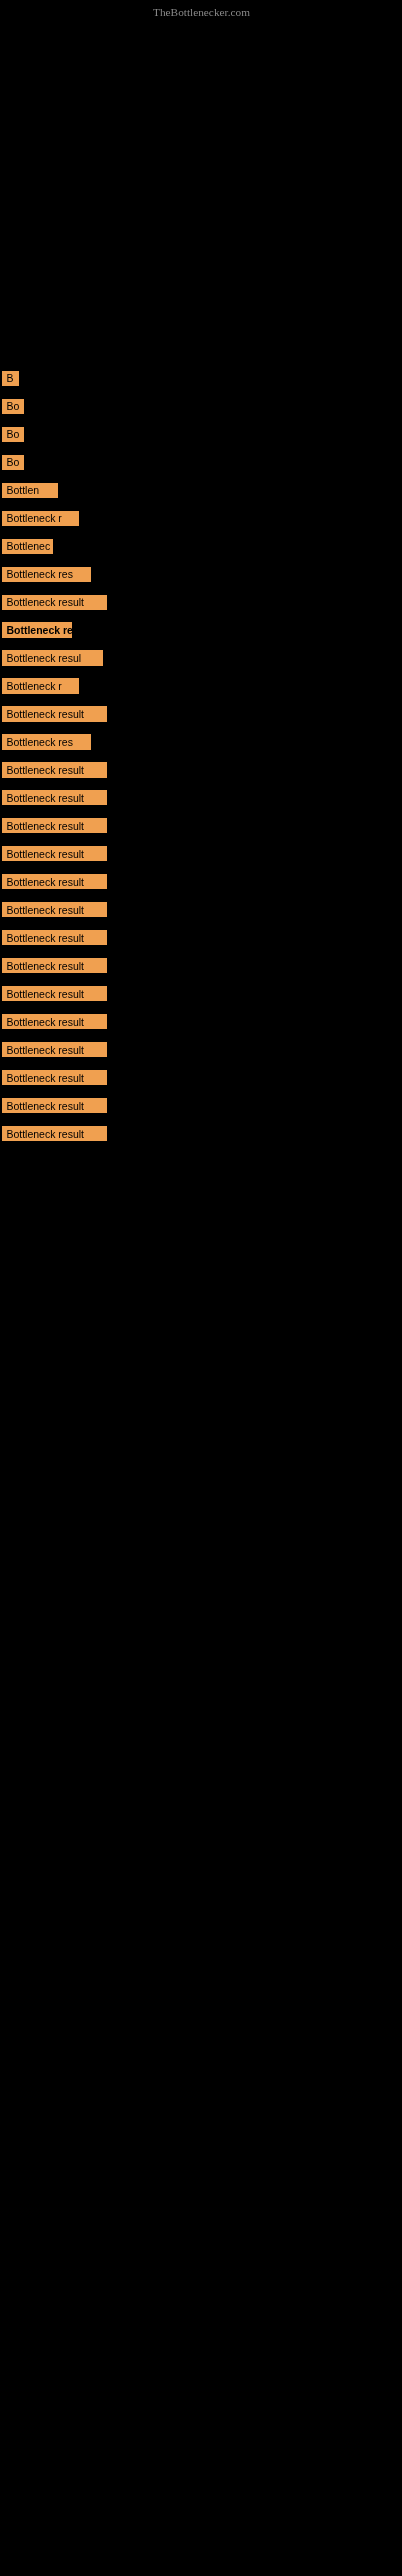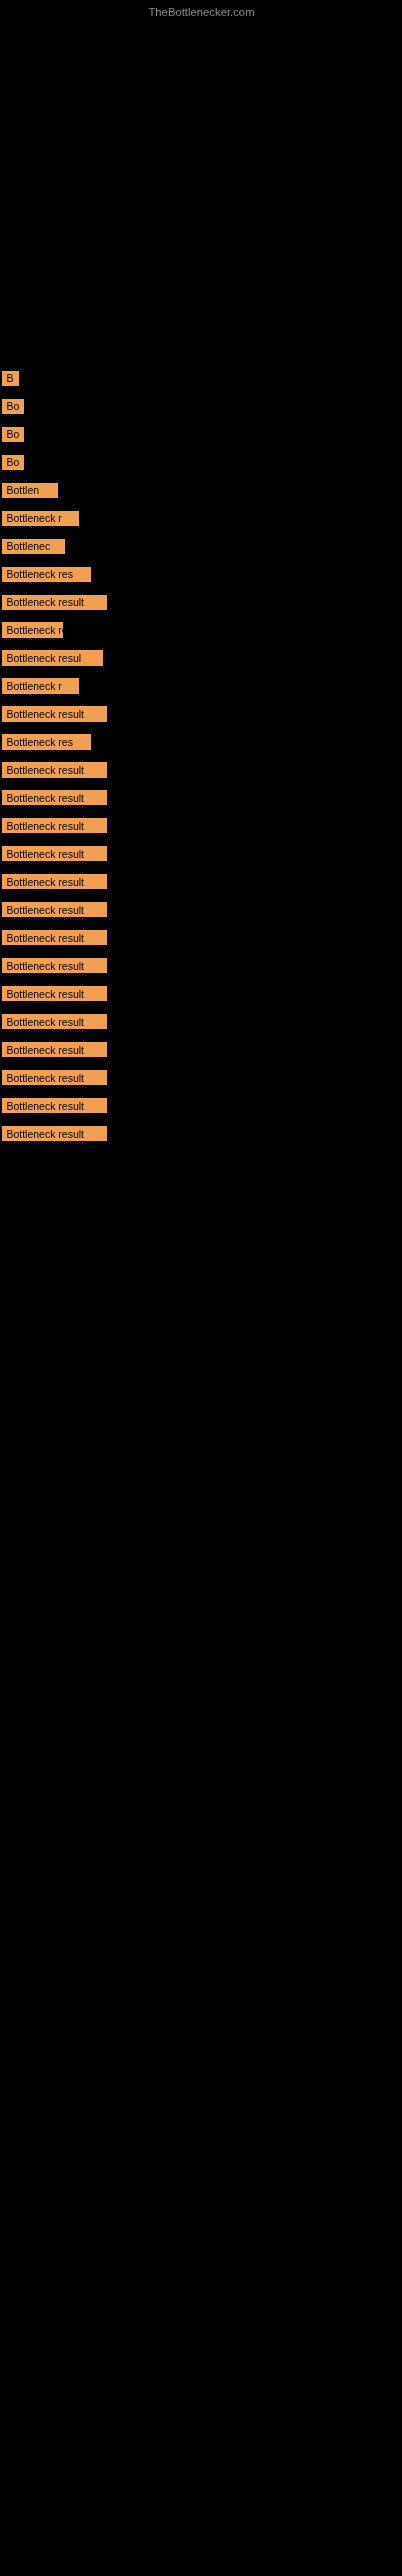--- a/index.html
+++ b/index.html
@@ -15,20 +15,21 @@
       font-family: Arial, sans-serif;
       position: relative;
     }
 
     .site-title {
       color: #888888;
       font-size: 11.3px;
       text-align: center;
       padding-top: 6.4px;
       padding-bottom: 6.4px;
+      font-family: Liberation Serif, serif;
     }
 
     .bottleneck-label {
       background-color: #f0a050;
       color: #000000;
       font-size: 10.5px;
       font-weight: normal;
       display: inline-block;
       padding: 1.6px 4.8px;
       margin: 4.8px 0 4.8px 1.6px;
@@ -49,24 +50,24 @@
 
 <div class="site-title">TheBottlenecker.com</div>
 
 <div class="rows-container" id="rows-container">
 <div class="row"><span class="bottleneck-label" style="width: 17.7px;">B</span></div>
     <div class="row"><span class="bottleneck-label" style="width: 22.5px;">Bo</span></div>
     <div class="row"><span class="bottleneck-label" style="width: 22.5px;">Bo</span></div>
     <div class="row"><span class="bottleneck-label" style="width: 22.5px;">Bo</span></div>
     <div class="row"><span class="bottleneck-label" style="width: 56px;">Bottlen</span></div>
     <div class="row"><span class="bottleneck-label" style="width: 77px;">Bottleneck r</span></div>
-    <div class="row"><span class="bottleneck-label" style="width: 63px;">Bottlenec</span></div>
+    <div class="row"><span class="bottleneck-label" style="width: 51px;">Bottlenec</span></div>
     <div class="row"><span class="bottleneck-label" style="width: 89px;">Bottleneck res</span></div>
     <div class="row"><span class="bottleneck-label" style="width: 105px;">Bottleneck result</span></div>
-    <div class="row"><span class="bottleneck-label" style="width: 61px;">Bottleneck re</span></div>
+    <div class="row"><span class="bottleneck-label" style="width: 70px; font-weight: bold;">Bottleneck re</span></div>
     <div class="row"><span class="bottleneck-label" style="width: 101px;">Bottleneck resul</span></div>
     <div class="row"><span class="bottleneck-label" style="width: 77px;">Bottleneck r</span></div>
     <div class="row"><span class="bottleneck-label" style="width: 105px;">Bottleneck result</span></div>
     <div class="row"><span class="bottleneck-label" style="width: 89px;">Bottleneck res</span></div>
     <div class="row"><span class="bottleneck-label" style="width: 105px;">Bottleneck result</span></div>
     <div class="row"><span class="bottleneck-label" style="width: 105px;">Bottleneck result</span></div>
     <div class="row"><span class="bottleneck-label" style="width: 105px;">Bottleneck result</span></div>
     <div class="row"><span class="bottleneck-label" style="width: 105px;">Bottleneck result</span></div>
     <div class="row"><span class="bottleneck-label" style="width: 105px;">Bottleneck result</span></div>
     <div class="row"><span class="bottleneck-label" style="width: 105px;">Bottleneck result</span></div>

